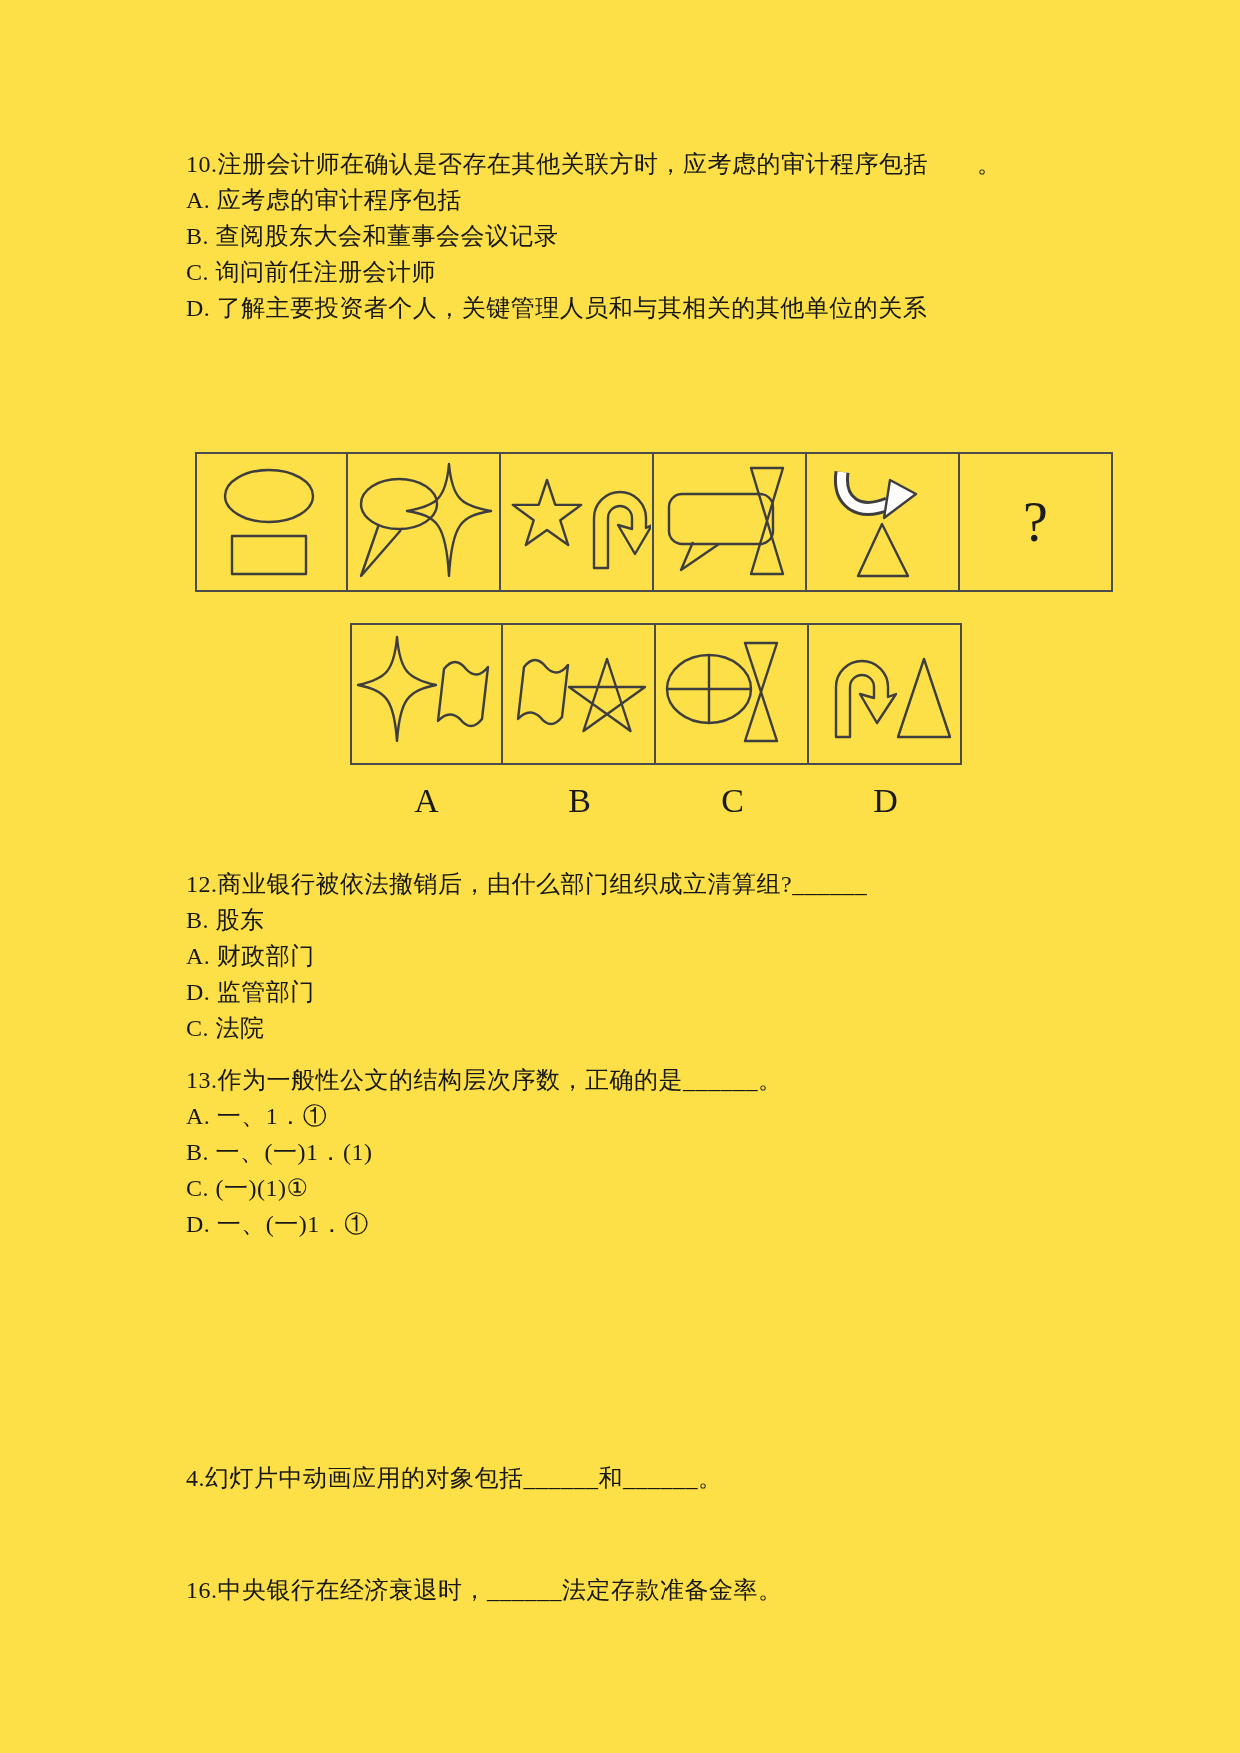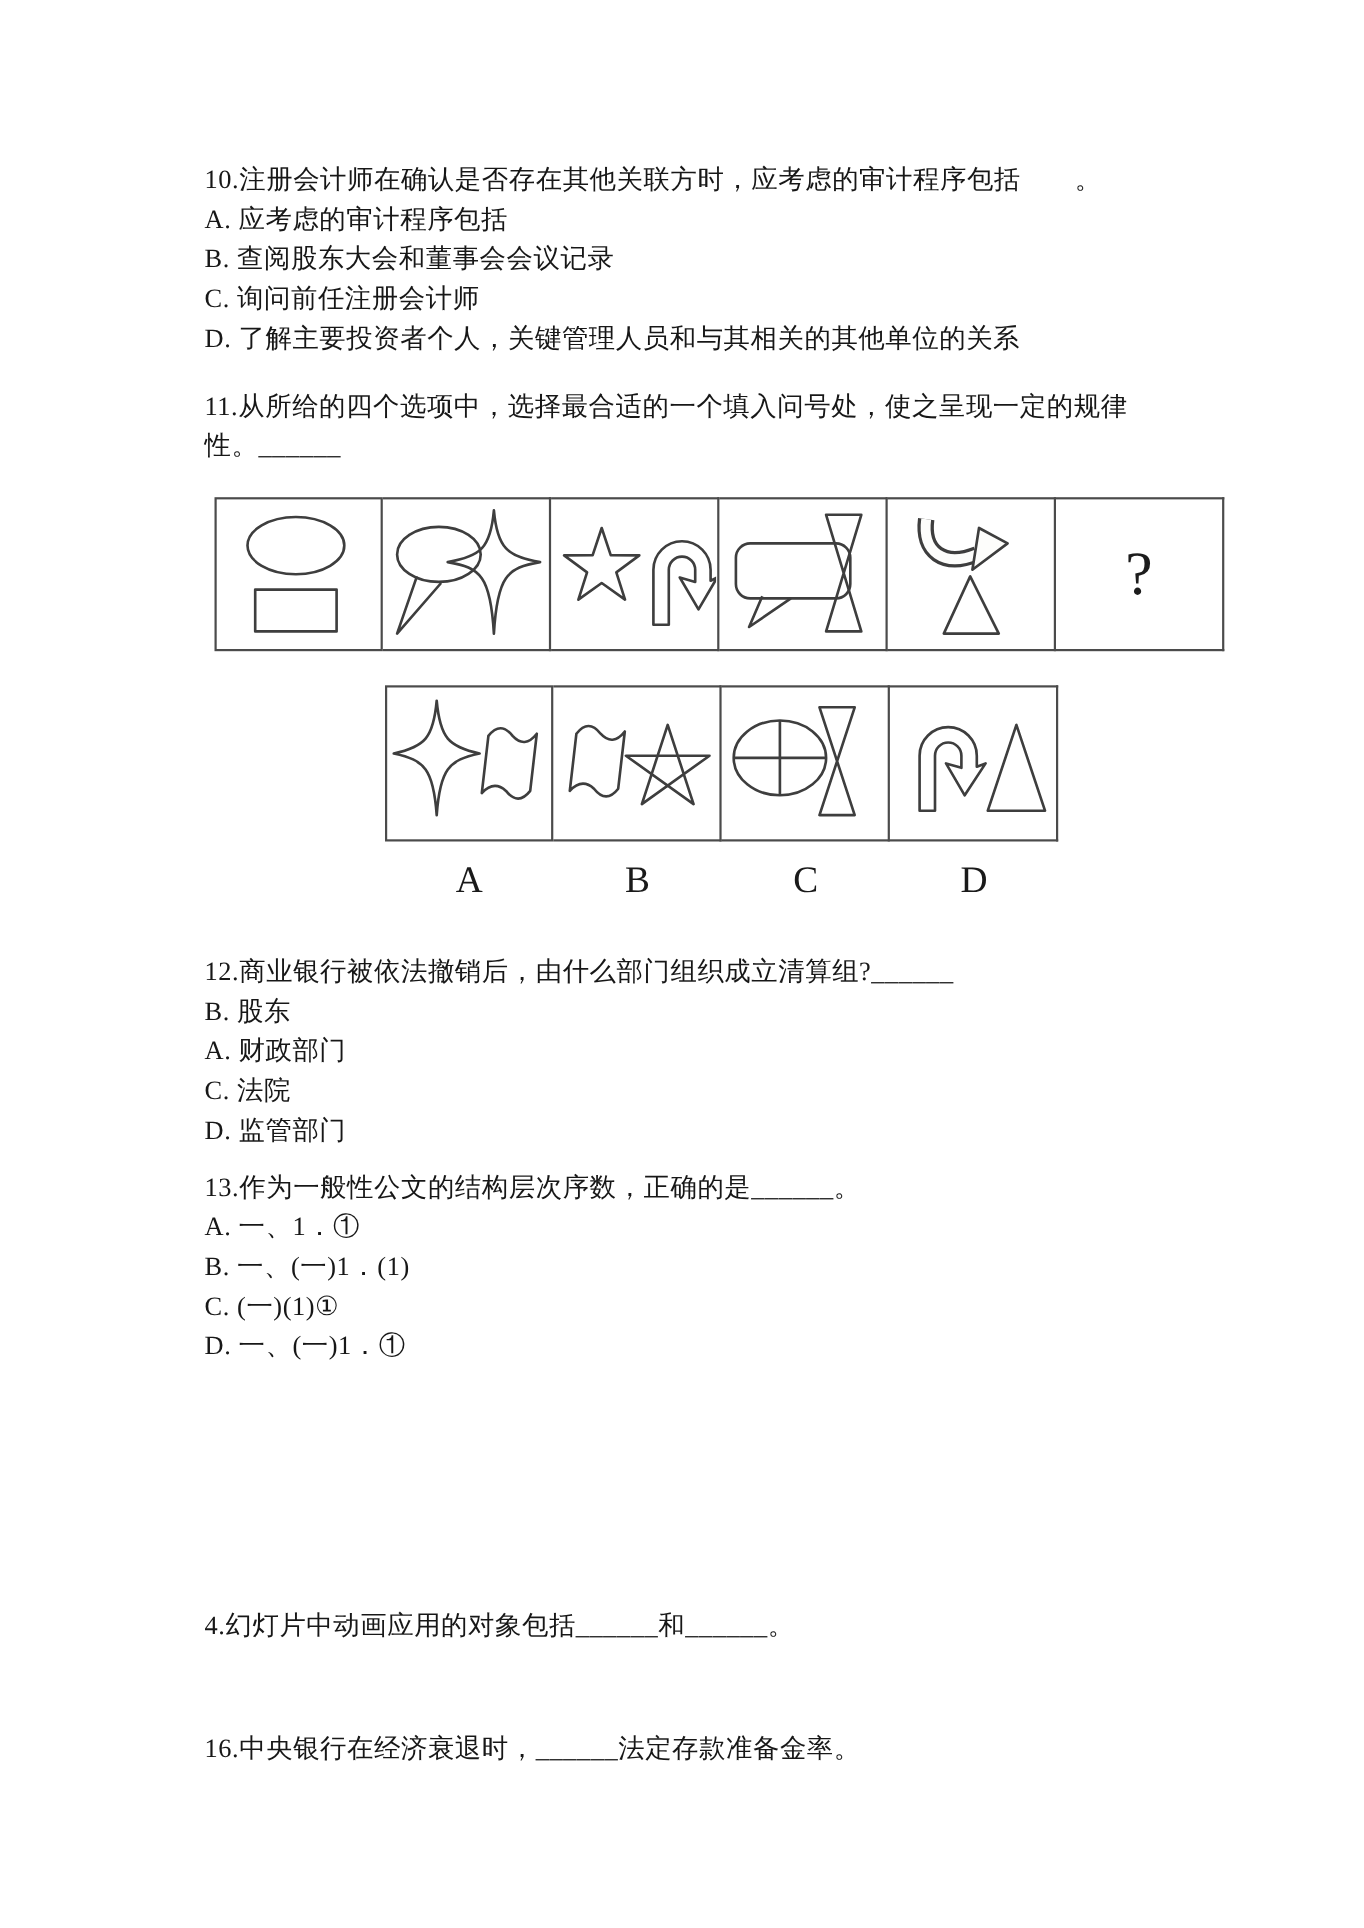--- a/index.html
+++ b/index.html
@@ -1,20 +1,20 @@
 <!DOCTYPE html>
 <html><head>
 <meta charset="utf-8">
 <style>
   html,body{margin:0;padding:0;background:#e8e8e8;}
   .page{
     position:relative;
     width:1240px;height:1753px;
     margin:0 auto;
-    background:#ffffff;
+    background:#fde047;
     font-family:"Liberation Serif","DejaVu Serif",serif;
     color:#171717;
     overflow:hidden;
   }
   .qblock{
     position:absolute;
     left:186px;
     width:1010px;
     font-size:24px;
     line-height:36px;
@@ -47,24 +47,20 @@
 <div class="page">
 
   <section class="qblock" style="top:146px">
     <div class="line">10.注册会计师在确认是否存在其他关联方时，应考虑的审计程序包括　　。</div>
     <div class="line">A. 应考虑的审计程序包括</div>
     <div class="line">B. 查阅股东大会和董事会会议记录</div>
     <div class="line">C. 询问前任注册会计师</div>
     <div class="line">D. 了解主要投资者个人，关键管理人员和与其相关的其他单位的关系</div>
   </section>
 
-  <section class="qblock" style="top:352px">
-    <div class="line">11.从所给的四个选项中，选择最合适的一个填入问号处，使之呈现一定的规律</div>
-    <div class="line">性。______</div>
-  </section>
 
   <div class="figrow top" style="top:452px;left:195px">
 
     <div class="cell first">
       <svg width="149" height="132" viewBox="0 0 149 132">
         <ellipse class="shape" cx="72" cy="40" rx="44" ry="26"></ellipse>
         <rect class="shape" x="35" y="80" width="74" height="38"></rect>
       </svg>
     </div>
 
@@ -142,22 +138,22 @@
     <div class="albl">A</div>
     <div class="albl">B</div>
     <div class="albl">C</div>
     <div class="albl">D</div>
   </div>
 
   <section class="qblock" style="top:866px">
     <div class="line">12.商业银行被依法撤销后，由什么部门组织成立清算组?______</div>
     <div class="line">B. 股东</div>
     <div class="line">A. 财政部门</div>
+    <div class="line">D. 监管部门</div>
     <div class="line">C. 法院</div>
-    <div class="line">D. 监管部门</div>
   </section>
 
   <section class="qblock" style="top:1062px">
     <div class="line">13.作为一般性公文的结构层次序数，正确的是______。</div>
     <div class="line">A. 一、1．①</div>
     <div class="line">B. 一、(一)1．(1)</div>
     <div class="line">C. (一)(1)①</div>
     <div class="line">D. 一、(一)1．①</div>
   </section>
 

